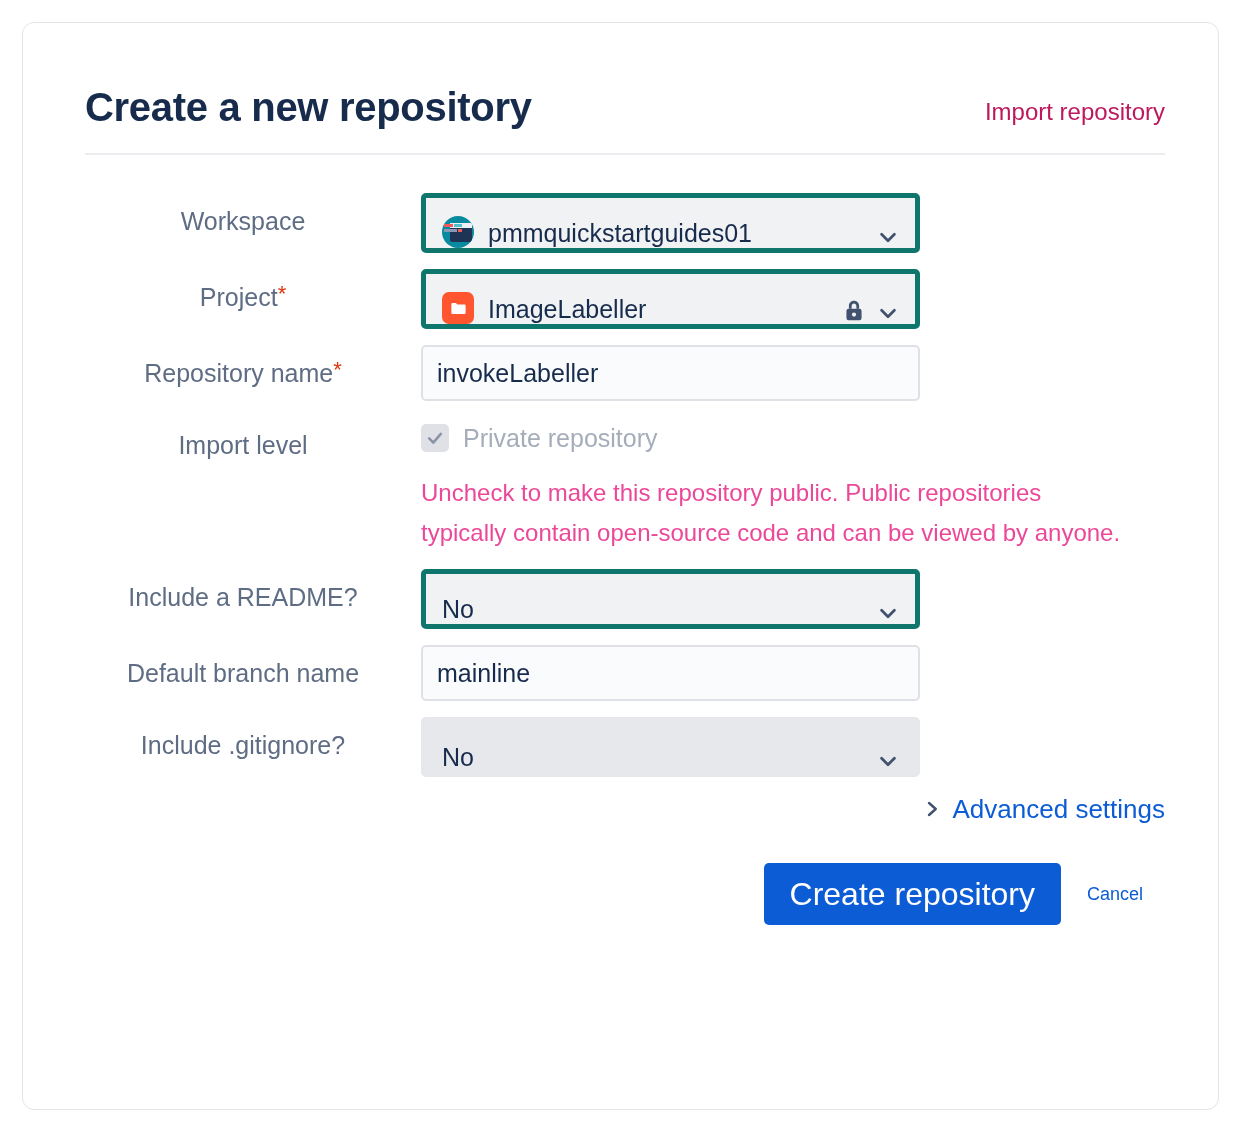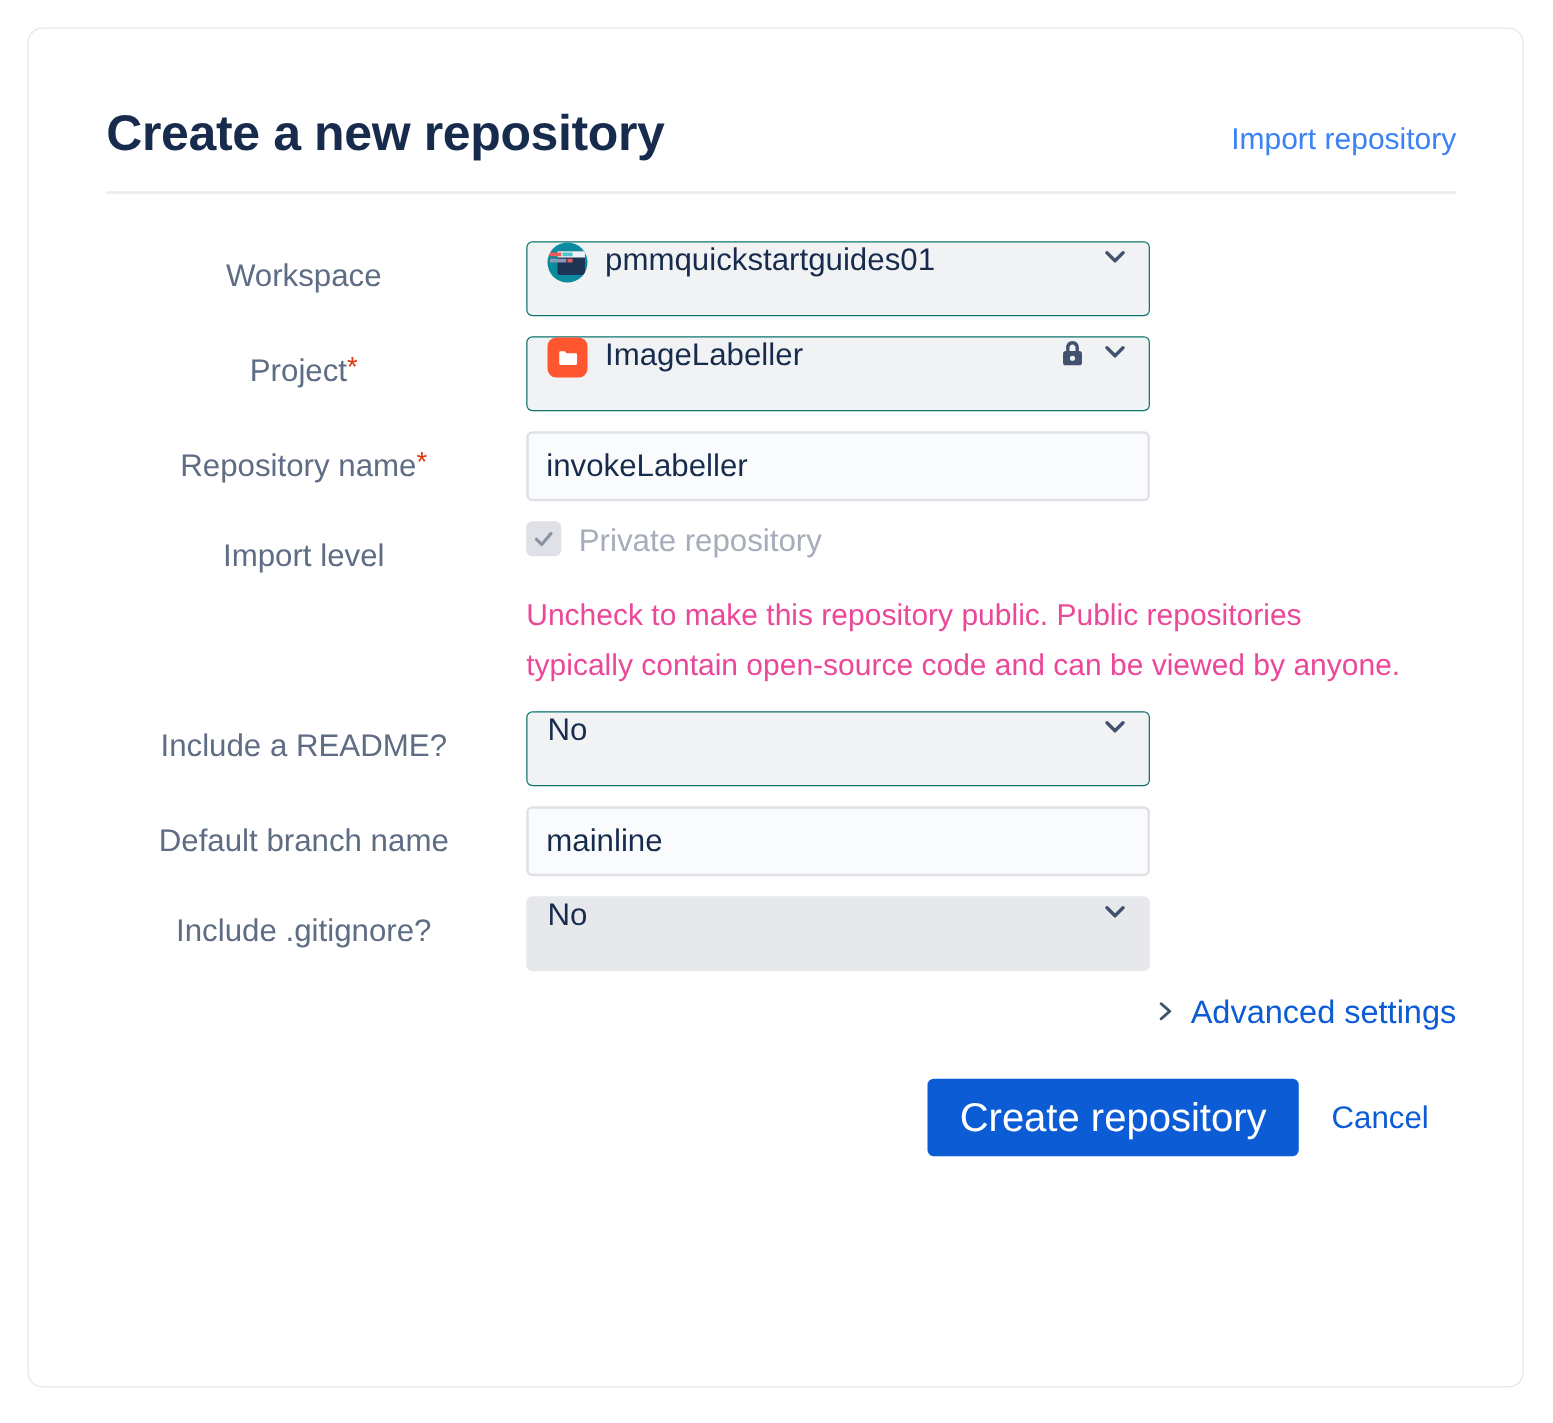--- a/index.html
+++ b/index.html
@@ -49,21 +49,21 @@
     margin: 0;
     font-size: 40px;
     line-height: 48px;
     font-weight: 700;
     color: #172b4d;
     letter-spacing: -0.3px;
   }
   .import-link {
     font-size: 24px;
     line-height: 30px;
-    color: #3b82f6;
+    color: #be185d;
     text-decoration: none;
     padding-bottom: 4px;
     cursor: pointer;
   }
 
   
   .form {
     padding-top: 38px;
   }
   .row {
@@ -93,24 +93,24 @@
     min-width: 0;
   }
 
   
   .select {
     position: relative;
     width: 499px;
     box-sizing: border-box;
     height: 60px;
     background: #f1f2f4;
-    border: 1px solid #0f766e;
+    border: 5px solid #0f766e;
     border-radius: 5px;
     display: flex;
-    align-items: flex-start;
+    align-items: flex-end;
     padding: 0 16px;
     cursor: pointer;
     font-size: 25px;
     color: #172b4d;
   }
   .select.hovered {
     background: #e6e8ec;
     border-color: #e6e8ec;
   }
   .select .sel-value {
@@ -214,21 +214,21 @@
     width: 26px;
     height: 26px;
     margin-left: 8px;
     color: #42526e;
   }
   .lock-icon svg { display: block; }
 
   
   .checkbox-line {
     display: flex;
-    align-items: flex-start;
+    align-items: center;
     height: 42px;
   }
   .checkbox {
     width: 28px;
     height: 28px;
     flex: 0 0 auto;
     border-radius: 5px;
     background: #dfe1e6;
     display: flex;
     align-items: center;
@@ -295,21 +295,21 @@
     font-size: 32px;
     line-height: 30px;
     padding: 16px 26px;
     cursor: pointer;
   }
   .btn-link {
     background: transparent;
     border: none;
     color: #0b5cd5;
     font-family: "Liberation Sans", sans-serif;
-    font-size: 25px;
+    font-size: 18px;
     line-height: 30px;
     padding: 8px 4px;
     cursor: pointer;
   }
 </style>
 </head>
 <body>
 
 <div class="page">
   <div class="card">

